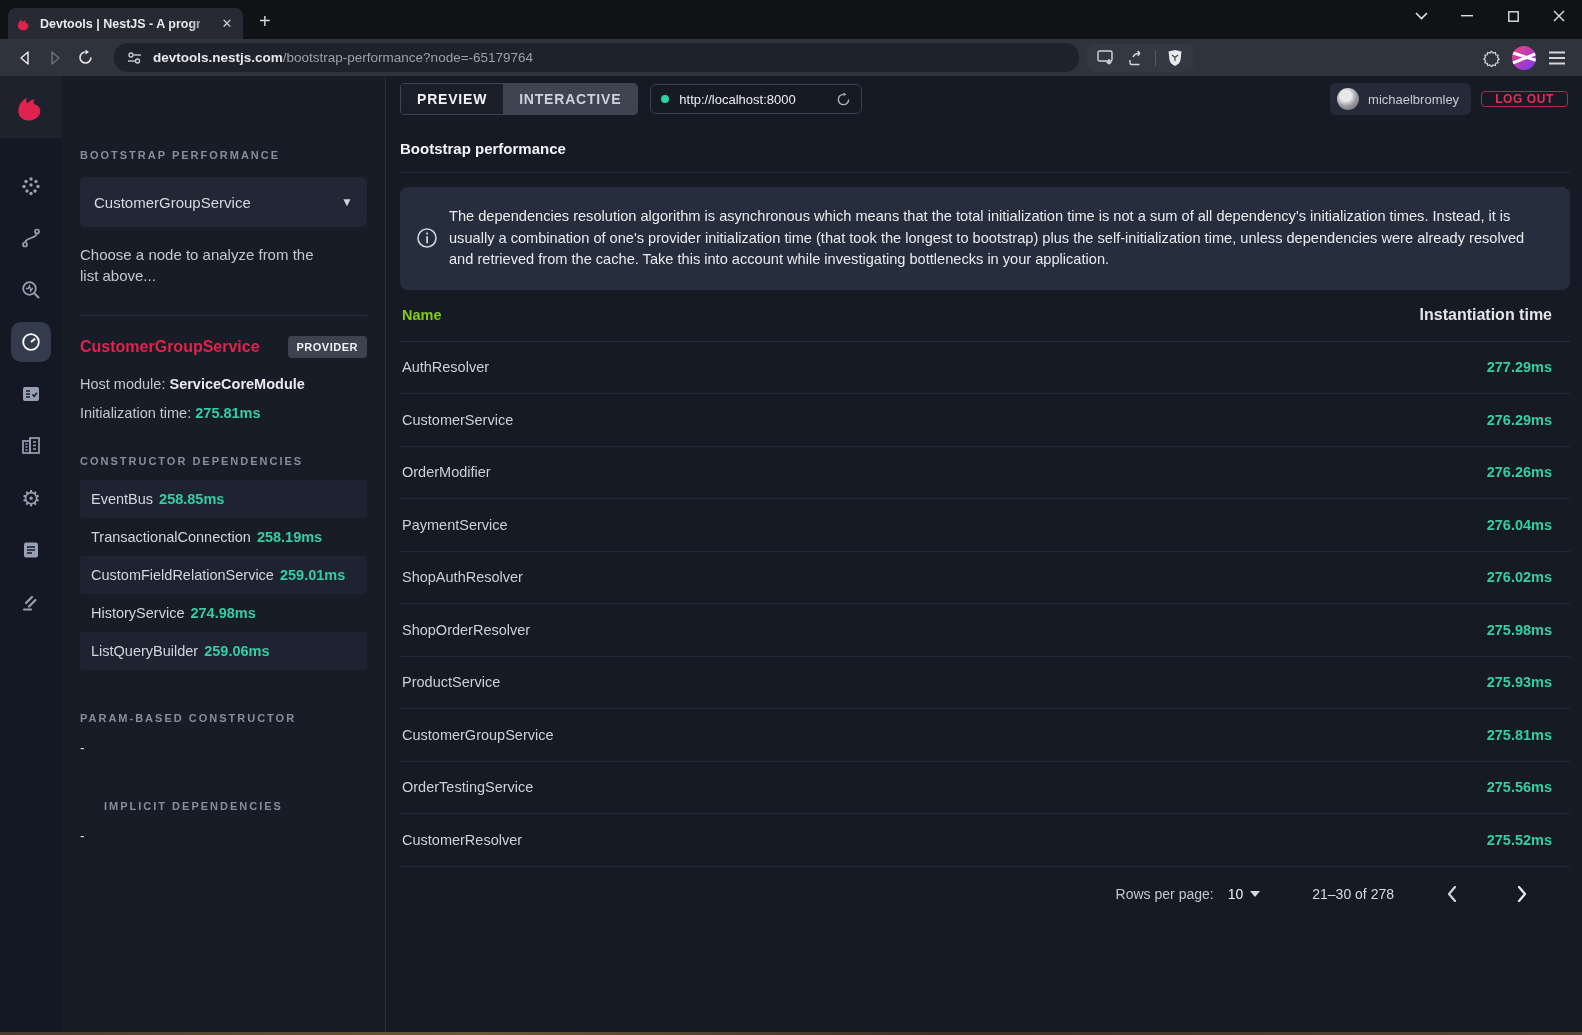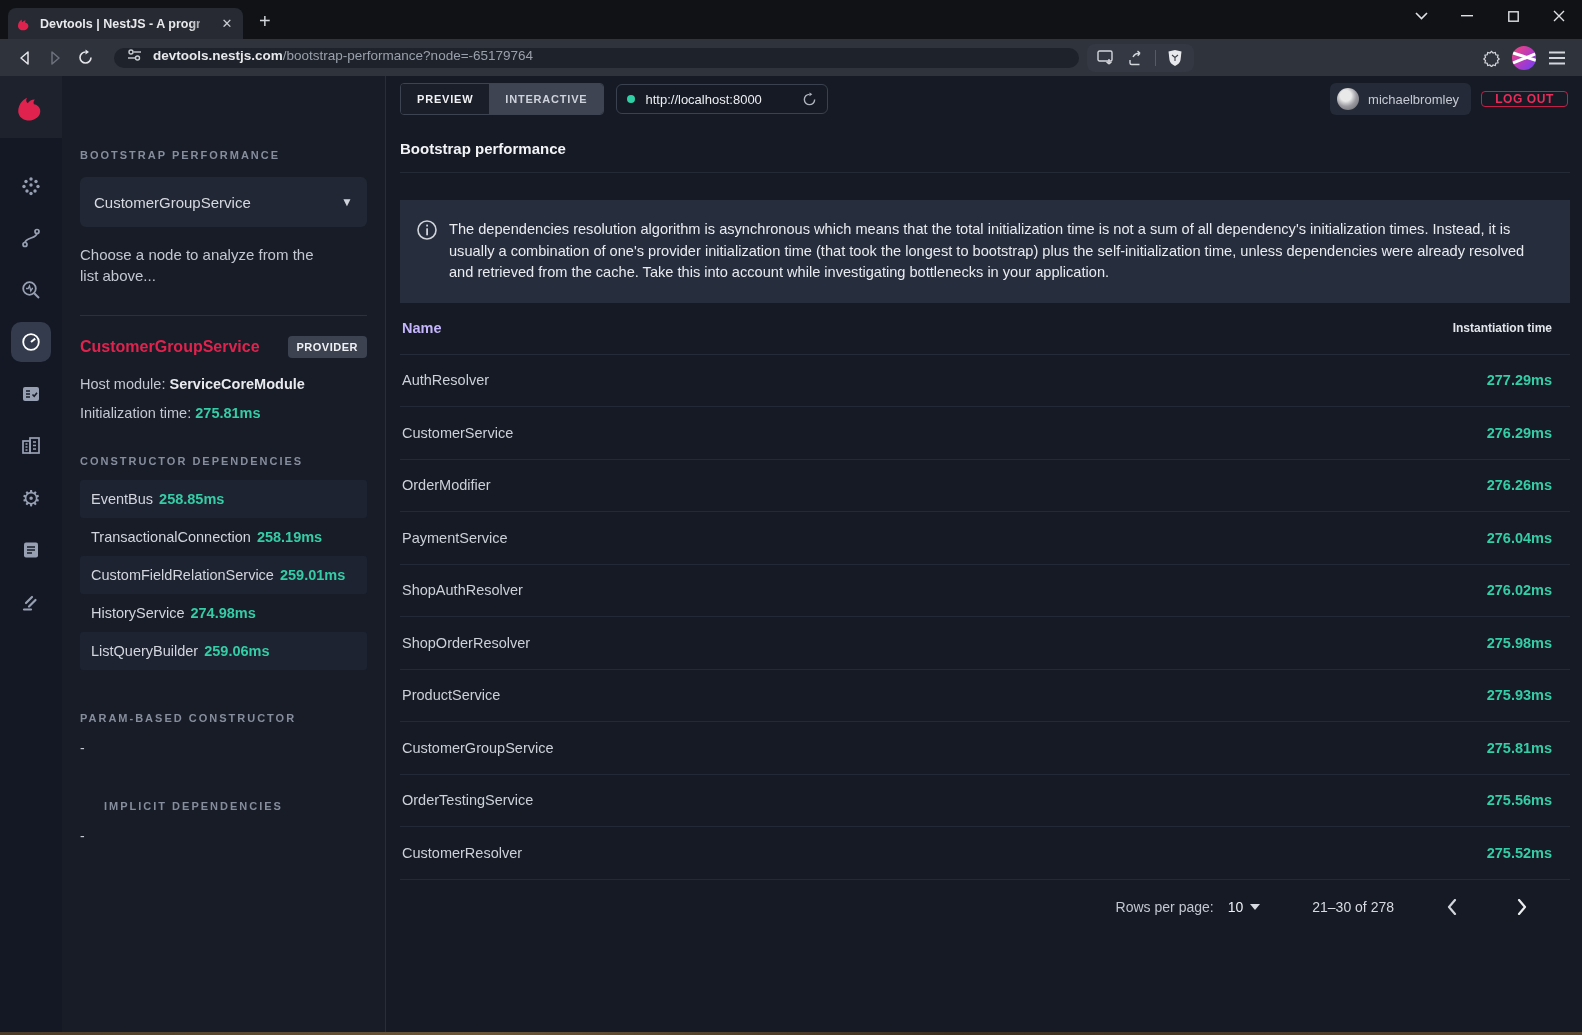--- a/index.html
+++ b/index.html
@@ -14,22 +14,22 @@
     overflow:hidden; width:160px; }
   .tab-fade { position:absolute; right:26px; top:0; width:28px; height:100%;
     background:linear-gradient(90deg, rgba(39,42,50,0), #272a32); }
   .tab-close { position:absolute; right:7px; color:#c9ccd2; font-size:13px; width:18px; height:18px;
     display:flex; align-items:center; justify-content:center; border-radius:4px; }
   .newtab-btn { color:#d3d6db; font-size:20px; font-weight:300; margin-left:16px; margin-bottom:6px; }
   .win-controls { position:absolute; right:0; top:0; height:32px; display:flex; align-items:center; }
   .win-btn { width:46px; height:30px; display:flex; align-items:center; justify-content:center; color:#dfe1e5; }
   .toolbar { height:37px; background:#2f333c; display:flex; align-items:center; padding:0 10px; }
   .nav-ic { width:30px; height:28px; display:flex; align-items:center; justify-content:center; }
-  .urlbar { margin-left:14px; width:965px; height:20px; background:#1e222a; border-radius:14px;
-    display:flex; align-items:flex-start; padding:0 12px; }
+  .urlbar { margin-left:14px; width:965px; height:29px; background:#1e222a; border-radius:14px;
+    display:flex; align-items:center; padding:0 12px; }
   .url-text { font-size:13.5px; margin-left:10px; font-weight:bold; color:#e6e8eb; }
   .url-text .path { color:#9aa0ab; font-weight:normal; }
   .tb-group { display:flex; align-items:center; margin-left:8px; background:#343842; border-radius:8px; padding:0 4px; height:28px; }
   .tb-sep { width:1px; height:16px; background:#565b66; margin:0 4px; }
   .tb-right { margin-left:auto; display:flex; align-items:center; gap:6px; }
   .avatar-grad { width:24px; height:24px; border-radius:50%;
     background:linear-gradient(135deg,#e8418c 15%,#b13ac1 55%,#7b3df0 90%); position:relative; overflow:hidden; }
   .avatar-grad:before, .avatar-grad:after { content:""; position:absolute; background:#fff; height:2.5px; width:30px;
     left:-3px; }
   .avatar-grad:before { top:9px; transform:rotate(18deg); }
@@ -72,48 +72,48 @@
   .dep-item:nth-child(odd) { background:#1d2331; }
   .dep-item .teal { margin-left:6px; font-weight:bold; }
   .dash { color:#c3c7d1; font-size:14px; margin-top:16px; }
   .mt44 { margin-top:44px;padding-left:24px; }
   .mt42 { margin-top:42px; }
   .mt34 { margin-top:34px; }
 
   .main { flex:1; display:flex; flex-direction:column; background:#151a24; }
   .main-head { height:46px; display:flex; align-items:center; padding:0 14px; }
   .toggle { display:flex; border:1px solid #3d4351; border-radius:4px; overflow:hidden; }
-  .toggle .t-btn { height:30px; display:flex; align-items:center; justify-content:center; font-size:11px;
+  .toggle .t-btn { height:30px; display:flex; align-items:center; justify-content:center; font-size:14px;
     letter-spacing:0.8px; font-weight:bold; padding:0 16px; }
   .t-preview { background:#1a1e28; color:#f2f3f6; }
   .t-interactive { background:#3e4452; color:#ced2da; }
   .lh-box { margin-left:12px; height:30px; border:1px solid #3a414f; border-radius:6px; display:flex;
     align-items:center; padding:0 10px; width:212px; }
   .lh-dot { width:8px; height:8px; border-radius:50%; background:#2fd0a5; }
   .lh-url { color:#eceef2; font-size:13px; margin-left:10px; }
   .lh-refresh { margin-left:auto; }
   .head-right { margin-left:auto; display:flex; align-items:center; gap:10px; }
   .user-pill { height:32px; background:#242a37; border-radius:6px; display:flex; align-items:center;
     padding:0 12px 0 7px; gap:9px; }
   .user-avatar { width:22px; height:22px; border-radius:50%;
     background:radial-gradient(circle at 40% 35%, #e9e9ea 0 28%, #9a9aa0 55%, #5f6066 100%); }
   .user-name { color:#c6cad3; font-size:13px; }
   .logout { height:16px; border:1px solid #c22048; border-radius:4px; color:#ea2c5a; font-size:12px;
     font-weight:bold; letter-spacing:0.6px; display:flex; align-items:center; padding:0 13px; background:transparent; }
 
   .content { padding:18px 12px 0 14px; }
   .page-title { color:#f2f3f6; font-size:15px; font-weight:bold; }
   .title-rule { height:1px; background:#242a36; margin-top:15px; }
-  .infobox { margin-top:27px; background:#262d3d; border-radius:0; padding:19px 20px 19px 16px;
-    display:flex; }
+  .infobox { margin-top:14px; background:#262d3d; border-radius:8px; padding:19px 20px 19px 16px;
+    display:flex;align-items:center; }
   .info-text { color:#e9ebef; font-size:14.6px; line-height:21.5px; margin-left:11px; }
   .tbl { margin-top:0; }
   .tbl-head { height:52px; display:flex; align-items:center; border-bottom:1px solid #252b38; }
-  .col-name { color:#c4b5fd; font-size:14.5px; font-weight:bold; padding-left:2px; }
-  .col-time { margin-left:auto; color:#e2e5ea; font-size:12px; font-weight:bold; padding-right:18px; }
+  .col-name { color:#84cc16; font-size:14.5px; font-weight:bold; padding-left:2px; }
+  .col-time { margin-left:auto; color:#e2e5ea; font-size:16px; font-weight:bold; padding-right:18px; }
   .tbl-row { height:52.5px; display:flex; align-items:center; border-bottom:1px solid #232936; }
   .row-name { color:#ccd0d8; font-size:14.5px; padding-left:2px; }
   .row-time { margin-left:auto; font-size:14.5px; font-weight:bold; padding-right:18px; }
   .pager { height:54px; display:flex; align-items:center; justify-content:flex-end; padding-right:36px; }
   .pager-label { color:#c3c7d1; font-size:14px; }
   .pager-size { color:#eef0f3; font-size:14px; margin-left:14px; display:flex; align-items:center; gap:7px; }
   .pager-range { color:#d7dae0; font-size:14px; margin-left:52px; }
   .pg-btn { margin-left:46px; width:24px; height:24px; display:flex; align-items:center; justify-content:center; }
   svg { display:block; }
 </style>

